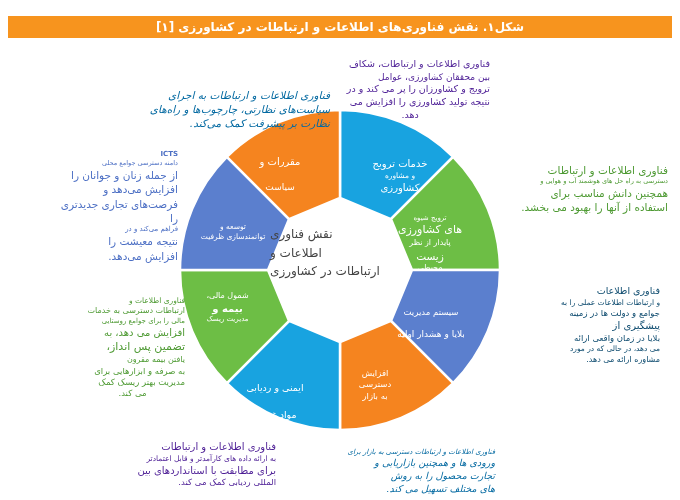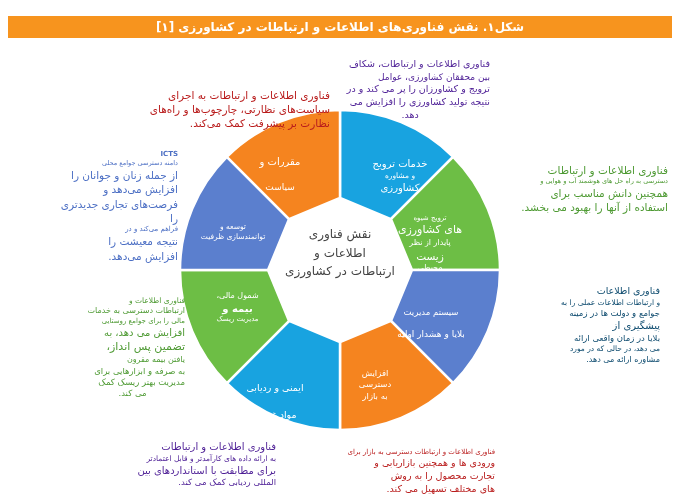--- a/index.html
+++ b/index.html
@@ -4,27 +4,27 @@
 <style>
   html, body { margin:0; padding:0; background:#ffffff; }
   body { width:680px; height:500px; position:relative; overflow:hidden;
          font-family:"DejaVu Sans", sans-serif; }
   .header { position:absolute; left:8px; top:16px; width:664px; height:22px;
             background:#F7941E; color:#fff; font-size:12px; font-weight:bold;
             text-align:center; line-height:22px; direction:rtl; }
   .note { position:absolute; direction:rtl; text-align:right; line-height:1.35; }
   .note .big { font-size:10.5px; }
   .note .small { font-size:7.5px; }
-  .c-orange { color:#b91c1c; }
+  .c-orange { color:#0369a1;font-style:italic; }
   .c-blue { color:#4c1d95; }
   .c-green { color:#4E9A33; }
   .c-blue2 { color:#4C6FC4; }
   .c-darkblue { color:#0c4a6e; }
   .seg-label { position:absolute; color:#fff; text-align:center; direction:rtl; line-height:1.35; }
-  .center-label { position:absolute; left:270px; top:225px; width:140px; text-align:center;
+  .center-label { position:absolute; left:270px; top:225px; width:140px; text-align:left;
                   direction:rtl; color:#444; font-size:12px; line-height:1.55; }
 </style>
 </head>
 <body>
 
 <div class="header">شکل۱. نقش فناوری‌های اطلاعات و ارتباطات در کشاورزی [۱]</div>
 
 <svg width="680" height="500" style="position:absolute;left:0;top:0;" viewBox="0 0 680 500">
   <g id="ring" transform="translate(340,270)">
       <path d="M0.00,-72.00 L0.00,-160.00 A160,160 0 0 1 113.14,-113.14 L50.91,-50.91 Z" fill="#18A3E0" stroke="#ffffff" stroke-width="2.5"></path>
@@ -62,21 +62,21 @@
 </div>
 <div class="seg-label" style="left:335px;top:368px;width:80px;">
   <div style="font-size:8.5px">افزایش</div>
   <div style="font-size:8.5px">دسترسی</div>
   <div style="font-size:8.5px">به بازار</div>
 </div>
 <div class="seg-label" style="left:225px;top:370px;width:100px;margin-top:12px;">
   <div style="font-size:9.5px;margin-bottom:14px">ایمنی و ردیابی</div>
   <div style="font-size:9.5px">مواد غذایی</div>
 </div>
-<div class="seg-label" style="left:190px;top:291px;width:95px;">
+<div class="seg-label" style="left:180px;top:291px;width:95px;">
   <div style="font-size:8px">شمول مالی،</div>
   <div style="font-size:10px;font-weight:bold">بیمه و</div>
   <div style="font-size:7px">مدیریت ریسک</div>
 </div>
 <div class="seg-label" style="left:178px;top:222px;width:110px;">
   <div style="font-size:7.5px">توسعه و</div>
   <div style="font-size:7.5px">توانمندسازی ظرفیت</div>
 </div>
 <div class="seg-label" style="left:235px;top:155px;width:90px;">
   <div style="font-size:10px;margin-bottom:12px">مقررات و</div>

